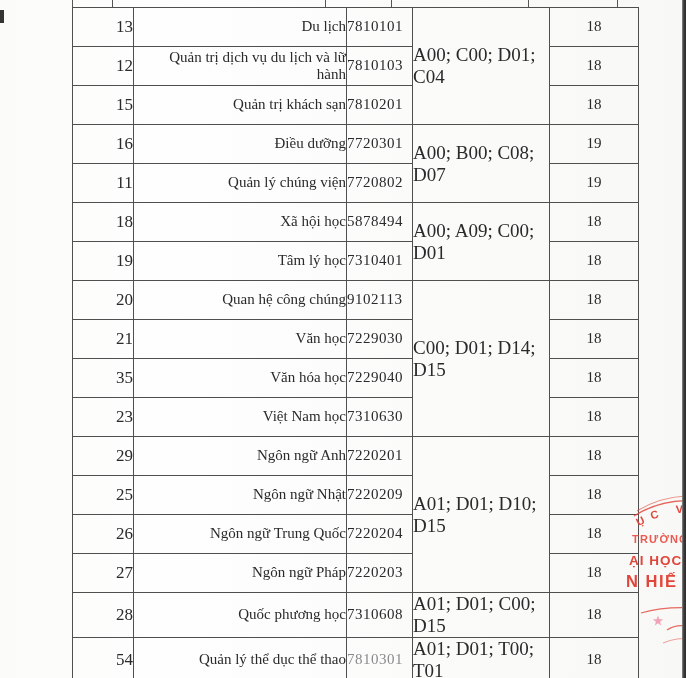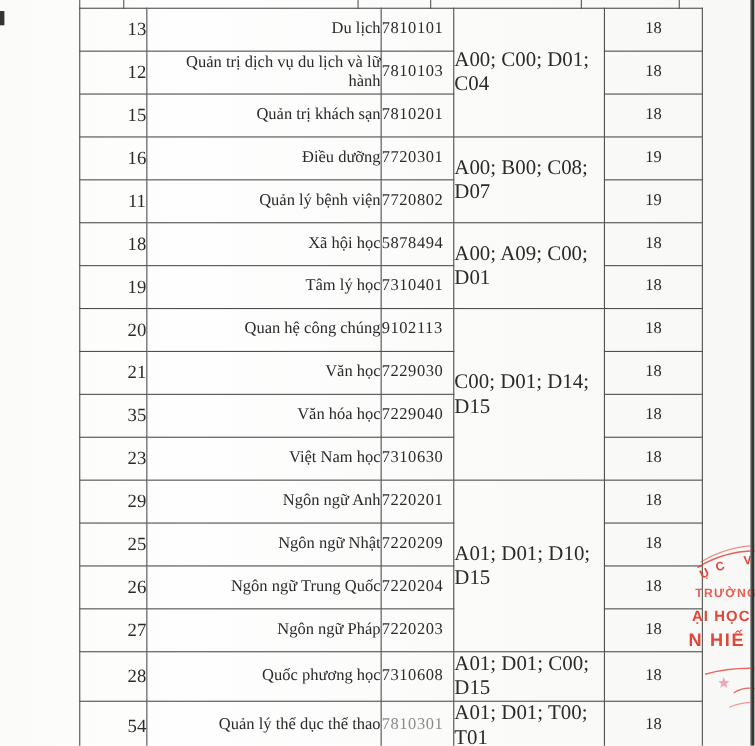--- a/index.html
+++ b/index.html
@@ -72,21 +72,21 @@
         </tr>
         <tr>
           <td class="no">16</td>
           <td class="major">Điều dưỡng</td>
           <td class="code">7720301</td>
           <td class="combo" rowspan="2">A00; B00; C08; D07</td>
           <td class="score">19</td>
         </tr>
         <tr>
           <td class="no">11</td>
-          <td class="major">Quản lý bệnh viện</td>
+          <td class="major">Quản lý chúng viện</td>
           <td class="code">7720802</td>
           <td class="score">19</td>
         </tr>
         <tr>
           <td class="no">18</td>
           <td class="major">Xã hội học</td>
           <td class="code">5878494</td>
           <td class="combo" rowspan="2">A00; A09; C00; D01</td>
           <td class="score">18</td>
         </tr>

